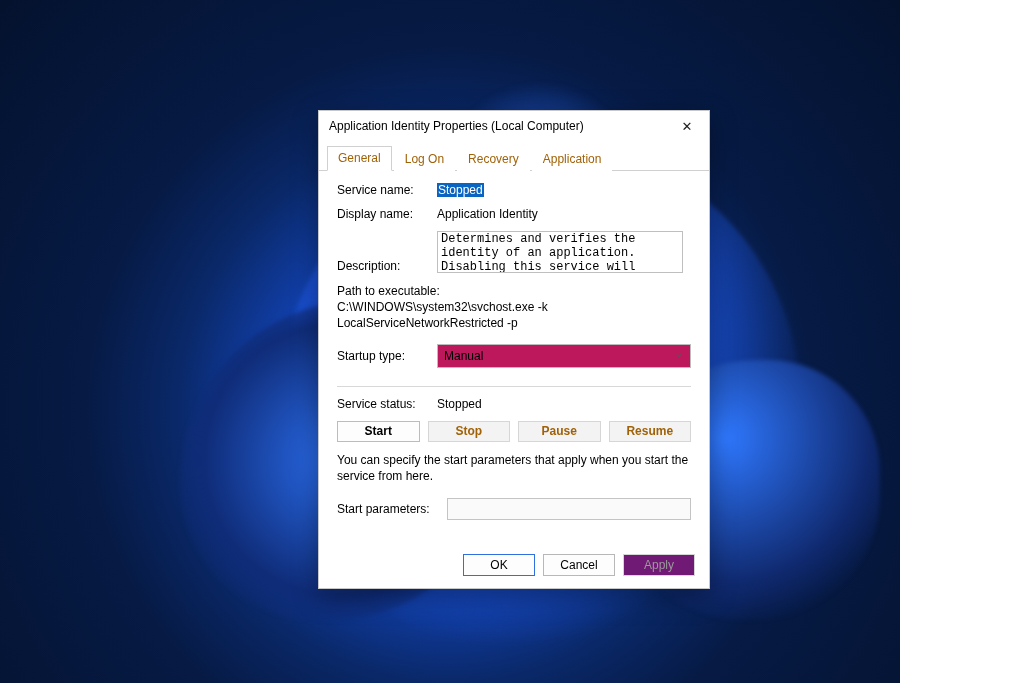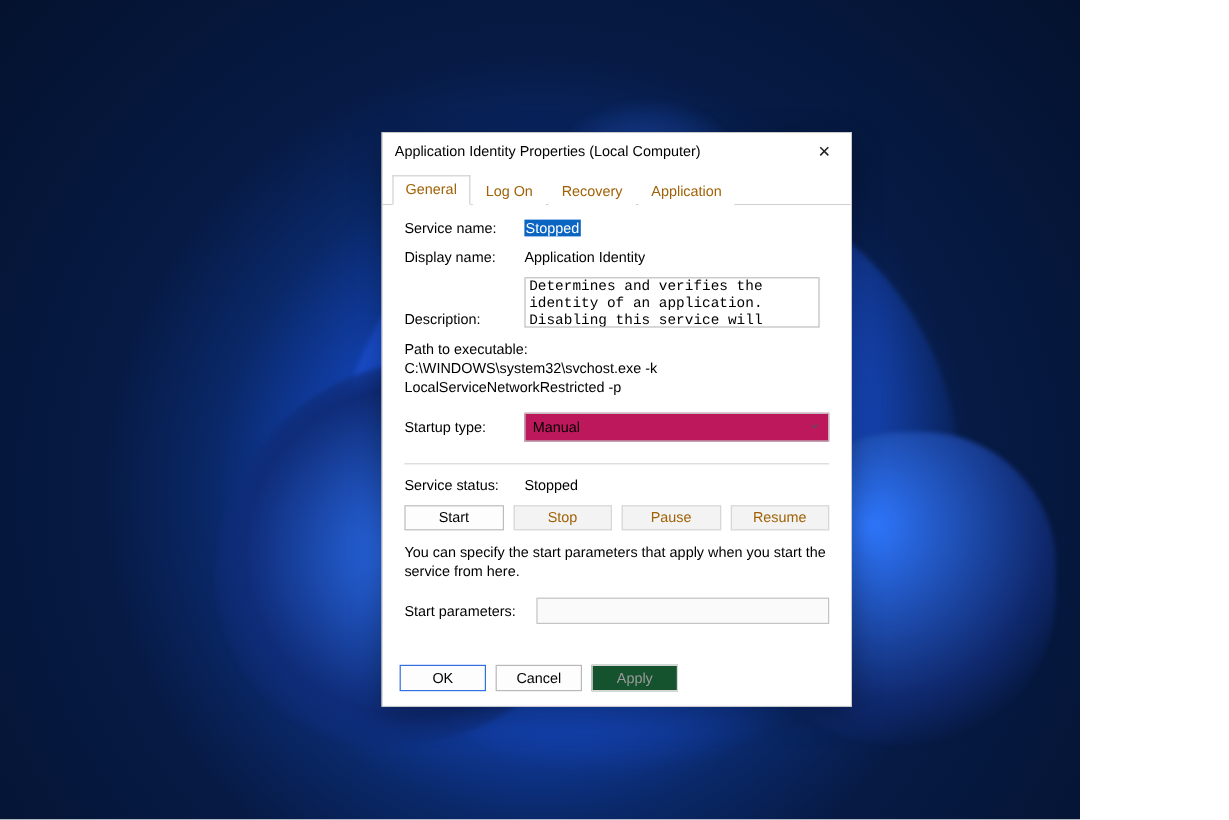--- a/index.html
+++ b/index.html
@@ -129,51 +129,53 @@
 
   .btnrow { display:flex; gap:8px; margin: 8px 0 10px 0; }
   .svc-btn {
     flex:1;
     height:21px;
     border:1px solid #bcbcbc;
     background:#fdfdfd;
     font-size:12px;
     font-family:inherit;
     padding:0;
+    font-weight:bold;
   }
   .svc-btn:disabled {
     color:#a16207;
     background:#f3f3f3;
     border-color:#d6d6d6;
   }
   .hint { margin: 6px 0 14px 0; line-height:1.35; }
   .param-input {
     flex:1;
     height:20px;
     border:1px solid #c4c4c4;
     background:#fafafa;
     padding:0 4px;
     font-size:12px;
   }
 
   .footer {
     display:flex;
+    justify-content:flex-end;
     gap:8px;
     padding: 10px 14px 12px 14px;
     background:#fff;
   }
   .footer button {
     width:72px; height:22px;
     border:1px solid #b8b8b8;
     background:#fdfdfd;
     font-size:12px;
     font-family:inherit;
   }
   .footer button.primary { border-color:#2f6fe0; }
-  .footer button:disabled { color:#9a9a9a; background:#14532d; border-color:#d6d6d6; }
+  .footer button:disabled { color:#9a9a9a; background:#701a75; border-color:#d6d6d6; }
 </style>
 </head>
 <body>
 
 <div class="desktop">
   <div class="bloom b1"></div>
   <div class="bloom b2"></div>
   <div class="bloom b3"></div>
   <div class="bloom b4"></div>
 

